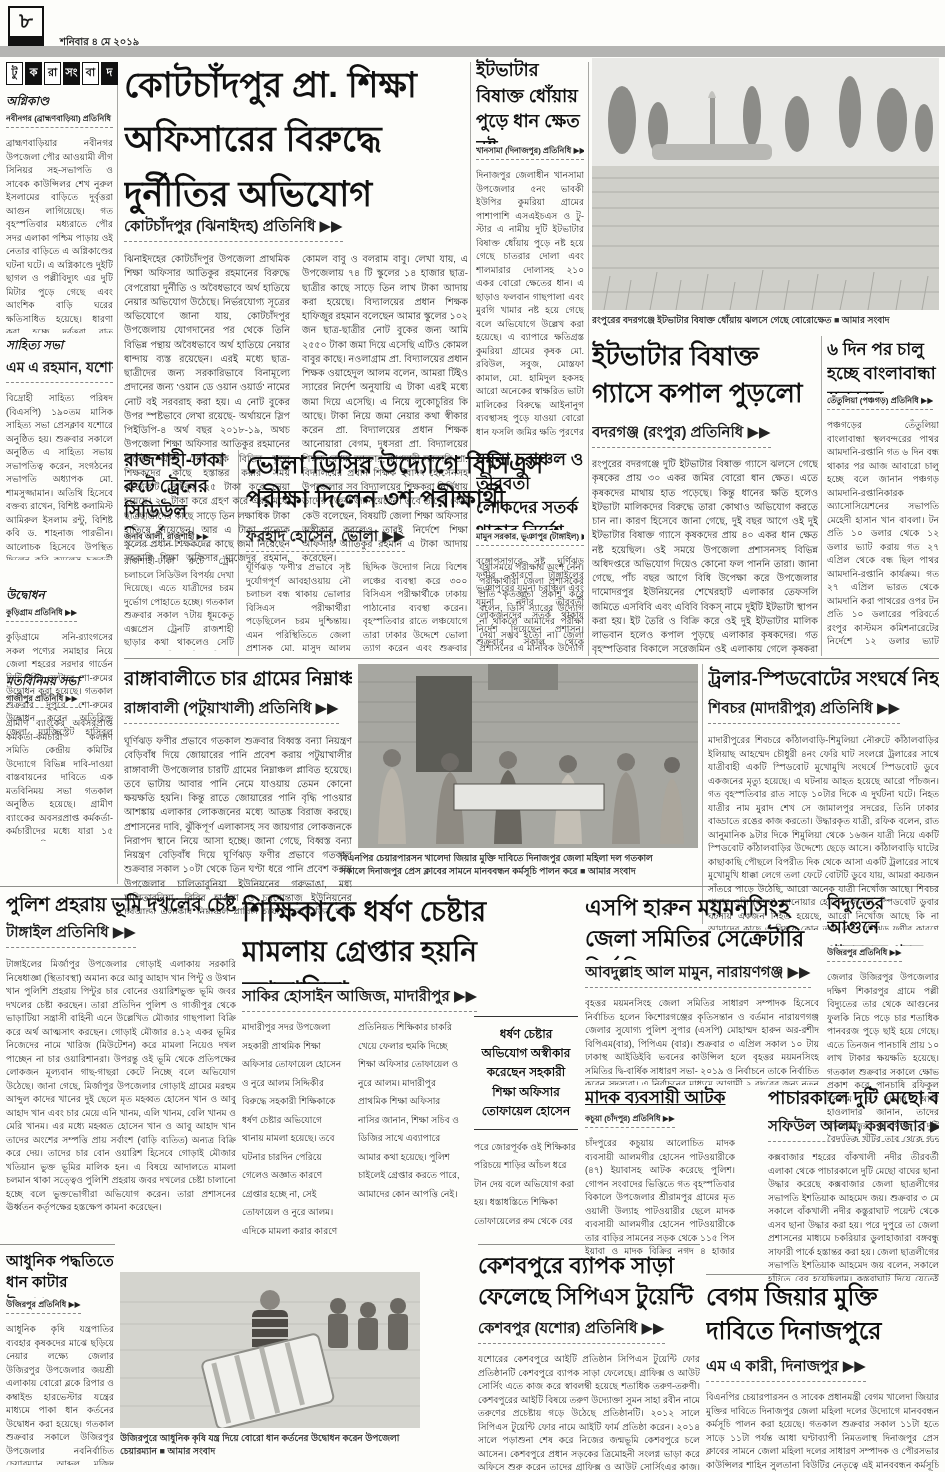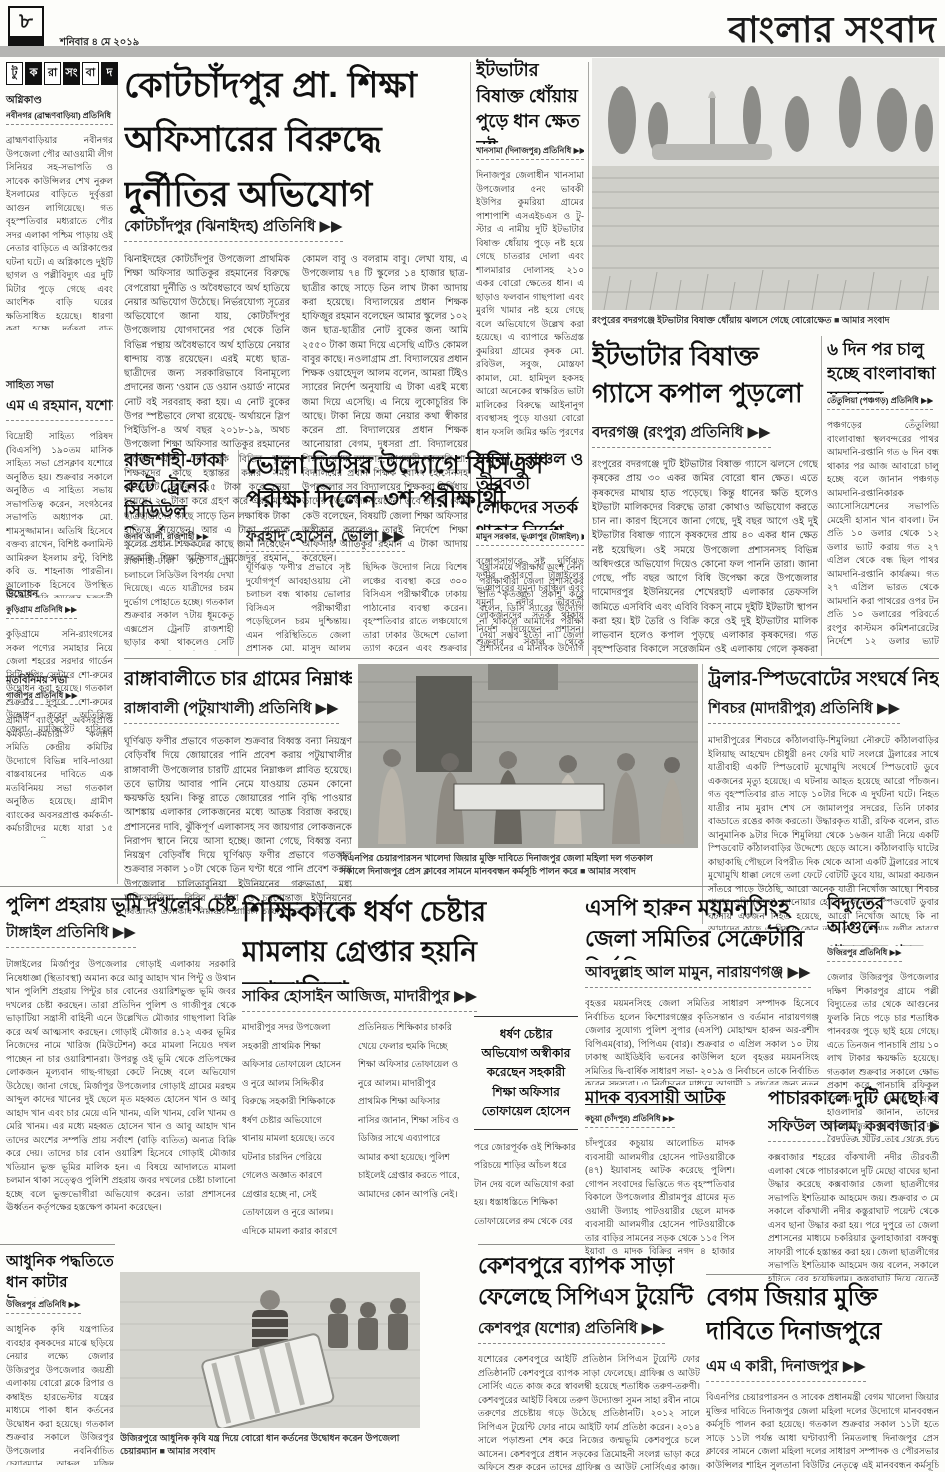--- a/index.html
+++ b/index.html
@@ -21,42 +21,41 @@
   
   .vrule { width:1px; background:#a8a8a4; }
   .hrule { height:1px; background:#8f8f8b; }
   
   .headline { font-weight:bold; color:#111; line-height:1.42; overflow:hidden; }
   .byline { font-size:15px; font-weight:bold; color:#222; display:inline-block;
             border-bottom:1px dashed #888; padding-bottom:2px; white-space:nowrap; overflow:hidden; max-width:100%; }
   .body-txt { font-size:9.5px; line-height:1.5; text-align:justify; color:#2a2a2a; overflow:hidden; }
   .cols2 { column-count:2; column-gap:12px; }
   .cols3 { column-count:3; column-gap:12px; }
-  .sb-title { font-size:10px; font-weight:bold; }
+  .sb-title { font-size:12px; font-weight:bold;font-style:italic; }
   .caption { font-size:9px; font-weight:bold; color:#333; line-height:1.4; overflow:hidden; }
   .pullquote { border-top:1.5px solid #333; border-bottom:1.5px solid #333;
                font-size:12px; font-weight:bold; text-align:center; line-height:1.6;
                padding:8px 4px; margin:6px 0; break-inside:avoid; color:#111; }
   .logo-row { display:flex; gap:2px; }
   .logo-cell { width:17px; height:23px; border:1.5px solid #111; font-size:11px; font-weight:bold;
                display:flex; align-items:center; justify-content:center; background:#fff; color:#111; }
   .logo-cell.dark { background:#111; color:#fff; }
   .photo { background:#d9d9d5; overflow:hidden; }
 </style>
 </head>
 <body>
 
 <div id="page">
 
   <div class="abs" style="left:8px;top:6px;">
     <div class="pg-box">৮</div>
     <div class="pg-bar"></div>
   </div>
   <div class="abs mast-date" style="left:60px;top:34px;">শনিবার ৪ মে ২০১৯</div>
-  <div class="abs mast-right" style="right:8px;top:2px;">বাংলার সংবাদ</div>
   <div class="abs gray-band" style="left:0;top:46px;width:945px;height:11px;"></div>
 
   <div class="abs vrule" style="left:117px;top:62px;height:822px;"></div>
   <div class="abs vrule" style="left:470px;top:62px;height:594px;"></div>
   <div class="abs vrule" style="left:588px;top:62px;height:594px;"></div>
   <div class="abs vrule" style="left:821px;top:336px;height:320px;"></div>
   <div class="abs vrule" style="left:702px;top:664px;height:260px;"></div>
   <div class="abs vrule" style="left:238px;top:450px;height:206px;"></div>
   <div class="abs hrule" style="left:124px;top:658px;width:815px;"></div>
   <div class="abs hrule" style="left:0;top:886px;width:939px;"></div>
@@ -74,21 +73,21 @@
     <span class="logo-cell">বা</span>
     <span class="logo-cell dark">দ</span>
   </div>
 
   <section class="abs" style="left:6px;top:92px;width:107px;">
     <div class="sb-title">অগ্নিকাণ্ড</div>
     <div class="byline" style="font-size:8px;">নবীনগর (ব্রাহ্মণবাড়িয়া) প্রতিনিধি ▶▶</div>
     <div class="body-txt" style="height:196px;margin-top:5px;font-size:9px;">ব্রাহ্মণবাড়িয়ার নবীনগর উপজেলা পৌর আওয়ামী লীগ সিনিয়র সহ-সভাপতি ও সাবেক কাউন্সিলর শেখ নুরুল ইসলামের বাড়িতে দুর্বৃত্তরা আগুন লাগিয়েছে। গত বৃহস্পতিবার মধ্যরাতে পৌর সদর এলাকা পশ্চিম পাড়ায় ওই নেতার বাড়িতে এ অগ্নিকাণ্ডের ঘটনা ঘটে। এ অগ্নিকাণ্ডে দুইটি ছাগল ও পল্লীবিদ্যুৎ এর দুটি মিটার পুড়ে গেছে এবং আংশিক বাড়ি ঘরের ক্ষতিসাধিত হয়েছে। ধারণা করা হচ্ছে দুর্বৃত্তরা রাত আনুমানিক ২ ঘটিকার সময় বাড়ির গেইটে ভিতরে রাখা খুঁটি ছোবায় বাহির থেকে কেরসিন ছিটিয়ে আগুন ধরিয়ে দেয়। তাৎক্ষণিক পুড়া গন্ধ পেয়ে বাড়ির লোকজন উঠে আগুন নিয়ন্ত্রণে আনে।</div>
   </section>
 
-  <section class="abs" style="left:6px;top:336px;width:107px;margin-top:41px;">
+  <section class="abs" style="left:6px;top:336px;width:107px;">
     <div class="sb-title">সাহিত্য সভা</div>
     <div class="byline" style="font-size:14px;">এম এ রহমান, যশোর ▶▶</div>
     <div class="body-txt" style="height:168px;margin-top:5px;font-size:9px;">বিদ্রোহী সাহিত্য পরিষদ (বিএসপি) ১৯০তম মাসিক সাহিত্য সভা প্রেসক্লাব যশোরে অনুষ্ঠিত হয়। শুক্রবার সকালে অনুষ্ঠিত এ সাহিত্য সভায় সভাপতিত্ব করেন, সংগঠনের সভাপতি অধ্যাপক মো. শামসুজ্জামান। অতিথি হিসেবে বক্তব্য রাখেন, বিশিষ্ট কলামিস্ট আমিরুল ইসলাম রন্টু, বিশিষ্ট কবি ড. শাহনাজ পারভীন। আলোচক হিসেবে উপস্থিত ছিলেন কবি কমলেস চক্রবর্তী ও কবি গোলাম রসুল। সংগঠনের সাধারণ সম্পাদক গোলাম মোস্তফা মুন্নার পরিচালনায় কবিতা পাঠ ও আলোচনায় অংশে নেন, কাজী রকিবুল ইসলাম প্রমুখ।</div>
   </section>
 
   <section class="abs" style="left:6px;top:556px;width:107px;margin-top:30px;">
     <div class="sb-title">উদ্বোধন</div>
     <div class="byline" style="font-size:8px;">কুড়িগ্রাম প্রতিনিধি ▶▶</div>
     <div class="body-txt" style="height:108px;margin-top:5px;font-size:9px;">কুড়িগ্রামে সনি-র‍্যাংগসের সকল পণ্যের সমাহার নিয়ে জেলা শহরের সরদার গার্ডেন সিটি শপিং সেন্টারে শো-রুমের উদ্বোধন করা হয়েছে। গতকাল শুক্রবার দুপুরে শো-রুমের উদ্বোধন করেন অতিরিক্ত জেলা ম্যাজিস্ট্রেট হাসিবুল ইসলাম। এ সময় র‍্যাংগস ইলেক্ট্রনিকস লিমিটেডের ডেপুটি জেনারেল ম্যানেজার মার্কেটিং মো. জানে আলম, সেলস ম্যানেজার সারওয়ার জাহান চৌধুরী, ডিস্ট্রিবিউশন অফিসার রাকিবুল সুলতান মানিক উপস্থিত ছিলেন।</div>
   </section>

